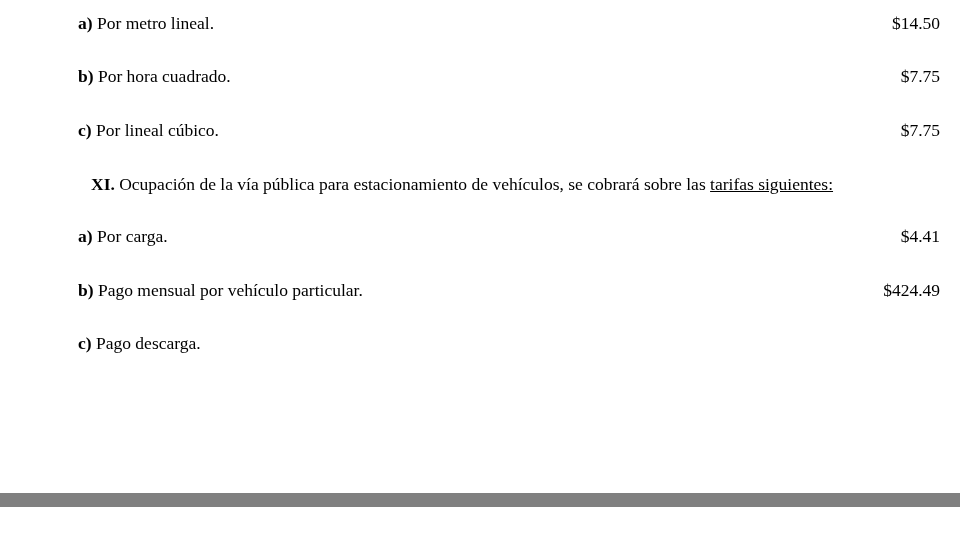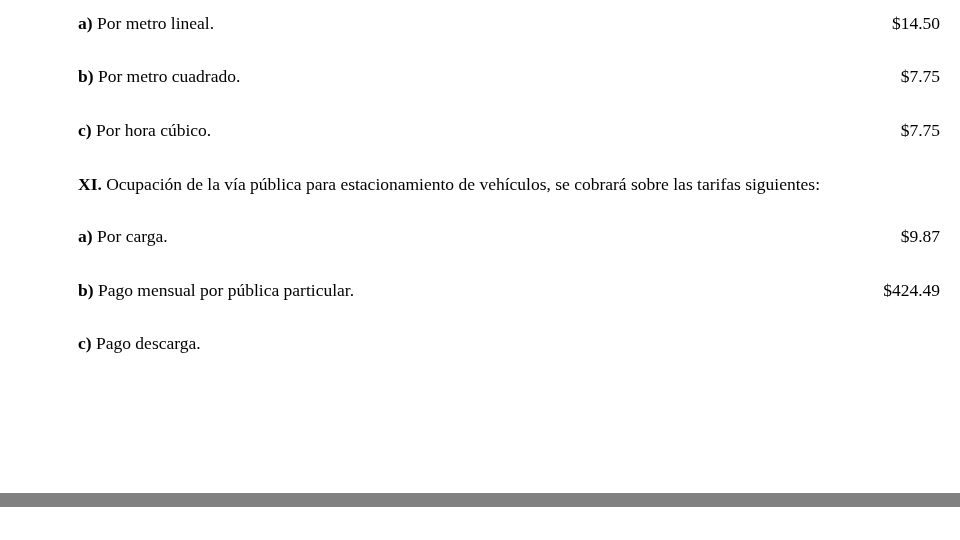--- a/index.html
+++ b/index.html
@@ -52,23 +52,25 @@
     position: relative;
     font-size: 17.5px;
     line-height: 1.42;
     color: #000000;
     margin: 0 0 28px 0;
     text-align: justify;
     text-indent: 26px;
   }
   .para .lbl {
     font-weight: bold;
+    margin-left: 13px;
   }
   .para .continuation {
     text-indent: 0;
+    text-decoration: underline;
   }
   .spacer-block {
     height: 86px;
   }
   .bottom-bar {
     position: absolute;
     left: 0;
     bottom: 0;
     width: 960px;
     height: 47px;
@@ -99,45 +101,45 @@
   <div class="content">
 
     <div class="line">
       <span class="lbl">a)</span>
       <span>Por metro lineal.</span>
       <span class="amount">$14.50</span>
     </div>
 
     <div class="line">
       <span class="lbl">b)</span>
-      <span>Por metro cuadrado.</span>
+      <span>Por hora cuadrado.</span>
       <span class="amount">$7.75</span>
     </div>
 
     <div class="line">
       <span class="lbl">c)</span>
-      <span>Por hora cúbico.</span>
+      <span>Por lineal cúbico.</span>
       <span class="amount">$7.75</span>
     </div>
 
     <div class="para">
       <span class="lbl">XI.</span>
       <span>Ocupación de la vía pública para estacionamiento de vehículos, se cobrará sobre las</span>
       <span class="continuation">tarifas siguientes:</span>
     </div>
 
     <div class="line">
       <span class="lbl">a)</span>
       <span>Por carga.</span>
-      <span class="amount">$9.87</span>
+      <span class="amount">$4.41</span>
     </div>
 
     <div class="line">
       <span class="lbl">b)</span>
-      <span>Pago mensual por pública particular.</span>
+      <span>Pago mensual por vehículo particular.</span>
       <span class="amount">$424.49</span>
     </div>
 
     <div class="line">
       <span class="lbl">c)</span>
       <span>Pago descarga.</span>
       <span class="amount"></span>
     </div>
 
 

